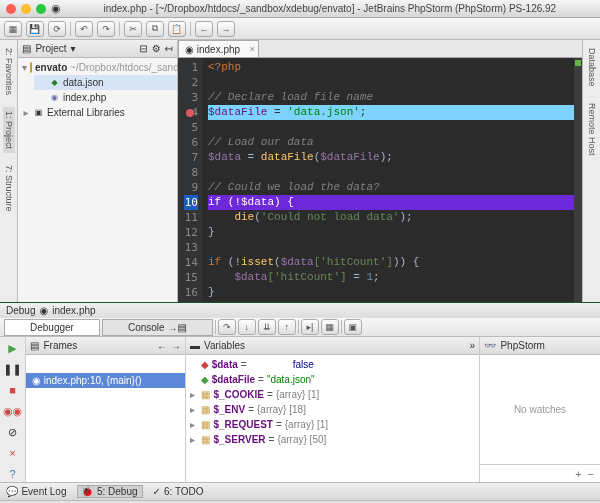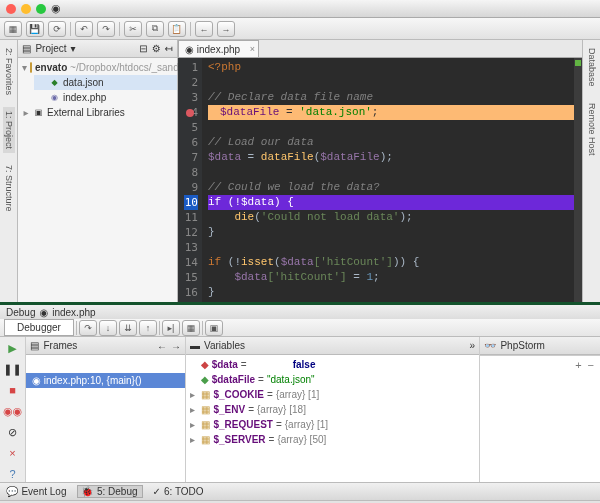--- a/index.html
+++ b/index.html
@@ -37,50 +37,50 @@
   .gutter { background: #313335; color: #888; text-align: right; padding: 2px 4px 0 6px; width: 24px; }
   .gutter div { height: 15px; }
   .lines { padding: 2px 0 0 6px; flex: 1; color: #a9b7c6; position: relative; }
   .lines div { height: 15px; white-space: pre; font-family: Liberation Mono, monospace; }
   .kw { color: #cc7832; }
   .var { color: #9876aa; }
   .str { color: #6a8759; }
   .fn { color: #ffc66d; }
   .cm { color: #808080; font-style: italic; }
   .num { color: #6897bb; }
-  .lines .bp { background: #fdba74; color: #333; padding-left: 12px; }
+  .lines .bp { background: #7dd3fc; color: #333; }
   .lines .bp .var { color: #660e7a; }
   .lines .bp .str { color: #008000; }
   .lines .hl { background: #6d28d9; color: #fff; }
   .lines .hl .kw, .lines .hl .var { color: #fff; }
   .bp-dot { position: absolute; left: -22px; width: 8px; height: 8px; border-radius: 50%; background: #db5860; top: 4px; }
   .rightstrip { width: 18px; background: #ececec; border-left: 1px solid #bbb; display: flex; flex-direction: column; align-items: center; padding-top: 4px; gap: 8px; }
   .minimap { position: absolute; right: 0; top: 0; width: 8px; height: 100%; background: #3c3c3c; }
   .minimap .g { position: absolute; top: 2px; right: 1px; width: 6px; height: 6px; background: #62b543; }
 
-  .debug { border-top: 3px solid #14532d; background: #f97316; height: 180px; display: flex; flex-direction: column; }
+  .debug { border-top: 1px solid #14532d; background: #f97316; height: 180px; display: flex; flex-direction: column; }
   .dhead { height: 16px; background: linear-gradient(#f0f0f0,#ddd); display: flex; align-items: center; padding: 0 6px; font-size: 10px; gap: 4px; }
   .dtoolbar { height: 20px; background: linear-gradient(#f7f7f7,#e6e6e6); border-bottom: 1px solid #bbb; display: flex; align-items: center; padding: 0 4px; gap: 2px; }
-  .dtab { padding: 2px 12px; background: #e4e4e4; border: 1px solid #aaa; font-size: 10px; }
+  .dtab { padding: 2px 25px; background: #e4e4e4; border: 1px solid #aaa; font-size: 10px; }
   .dtab.act { background: #fff; }
   .dbody { flex: 1; display: flex; }
   .dleft { width: 26px; background: #ececec; border-right: 1px solid #ccc; display: flex; flex-direction: column; align-items: center; padding-top: 3px; gap: 5px; }
   .dleft .db { width: 16px; height: 16px; display: flex; align-items: center; justify-content: center; font-size: 11px; }
   .frames { width: 160px; border-right: 1px solid #ccc; background: #fff; display: flex; flex-direction: column; }
   .panetitle { height: 18px; background: linear-gradient(#f0f0f0,#ddd); border-bottom: 1px solid #bbb; padding: 0 4px; display: flex; align-items: center; gap: 4px; font-size: 10px; }
   .panetitle .spacer { flex: 1; }
   .frow { background: #5b87d6; color: #fff; padding: 2px 6px; font-size: 10px; display: flex; align-items: center; gap: 3px; }
   .vars { flex: 1; border-right: 1px solid #ccc; background: #fff; display: flex; flex-direction: column; }
   .vlist { padding: 2px 0; font-size: 10px; }
   .vlist .v { display: flex; align-items: center; gap: 3px; height: 15px; padding-left: 4px; }
   .vlist .v .arrow { width: 8px; color: #888; }
   .vname { color: #660e7a; font-weight: bold; }
   .veq { color: #555; }
   .vval { color: #008000; }
-  .vkw { color: #000080; font-weight: bold; padding-left: 43px; }
+  .vkw { color: #000080; font-weight: normal; padding-left: 43px; }
   .vtype { color: #808080; }
   .watches { width: 120px; background: #fff; display: flex; flex-direction: column; }
   .watches .empty { flex: 1; display: flex; align-items: center; justify-content: center; color: #999; font-size: 10px; }
   .watches .ctrl { height: 18px; border-top: 1px solid #ccc; display: flex; align-items: center; justify-content: flex-end; gap: 6px; padding: 0 6px; color: #777; }
 
   .bottombar { height: 18px; background: linear-gradient(#f0f0f0,#d8d8d8); border-top: 1px solid #bbb; display: flex; align-items: center; padding: 0 6px; gap: 10px; font-size: 10px; }
   .bottombar .item { display: flex; align-items: center; gap: 3px; }
   .bottombar .sel { background: #d0d0d0; border: 1px solid #aaa; padding: 0 4px; }
   .status { height: 16px; background: #e3e3e3; border-top: 1px solid #bbb; display: flex; align-items: center; padding: 0 6px; font-size: 10px; color: #666; }
   .icon { display: inline-block; }
@@ -88,20 +88,21 @@
 </head>
 <body>
 
 <div class="titlebar">
   <div class="traffic">
     <span class="r"></span>
     <span class="y"></span>
     <span class="g"></span>
   </div>
   <span class="icon">◉</span>
+  <div class="title">index.php - [~/Dropbox/htdocs/_sandbox/xdebug/envato] - JetBrains PhpStorm (PhpStorm) PS-126.92</div>
 </div>
 
 <div class="toolbar">
   <div class="tbtn">▦</div>
   <div class="tbtn">💾</div>
   <div class="tbtn">⟳</div>
   <div class="sep"></div>
   <div class="tbtn">↶</div>
   <div class="tbtn">↷</div>
   <div class="sep"></div>
@@ -179,21 +180,21 @@
           <div>11</div>
         <div>12</div>
           <div>13</div>
           <div>14</div>
         <div>15</div>
           <div>16</div>
       </div>
       <div class="lines">
         <div><span class="kw">&lt;?php</span></div>
         <div></div>
-        <div><span class="cm">// Declare data file name</span></div>
+        <div><span class="cm">// Declare load file name</span></div>
         <div class="bp" style="position:relative"><span class="bp-dot"></span><span class="var">$dataFile</span><span> = </span><span class="str">'data.json'</span><span>;</span></div>
         <div></div>
         <div><span class="cm">// Load our data</span></div>
         <div><span class="var">$data</span><span> = </span><span class="fn">dataFile</span><span>(</span><span class="var">$dataFile</span><span>);</span></div>
         <div></div>
         <div><span class="cm">// Could we load the data?</span></div>
         <div class="hl"><span class="kw">if</span><span> (!</span><span class="var">$data</span><span>) {</span></div>
         <div>    <span class="fn">die</span><span>(</span><span class="str">'Could not load data'</span><span>);</span></div>
         <div><span>}</span></div>
         <div></div>
@@ -214,20 +215,21 @@
 </div>
 
 <div class="debug">
   <div class="dhead">
     <span>Debug</span>
     <span>◉</span>
     <span>index.php</span>
   </div>
   <div class="dtoolbar">
     <div class="dtab act">Debugger</div>
+    <div class="dtab"><span>Console</span> <span>→▤</span></div>
     <div class="sep"></div>
     <div class="tbtn">↷</div>
     <div class="tbtn">↓</div>
     <div class="tbtn">⇊</div>
     <div class="tbtn">↑</div>
     <div class="sep"></div>
     <div class="tbtn">▸|</div>
     <div class="tbtn">▦</div>
     <div class="sep"></div>
     <div class="tbtn">▣</div>
@@ -306,20 +308,21 @@
             <span class="veq"> = </span>
             <span class="vtype">{array} [50]</span>
           </div>
       </div>
     </div>
     <div class="watches">
       <div class="panetitle">
         <span>👓</span>
         <span>PhpStorm</span>
       </div>
+      <div class="empty">No watches</div>
       <div class="ctrl">
         <span>+</span>
         <span>−</span>
       </div>
     </div>
   </div>
 </div>
 
 <div class="bottombar">
   <div class="item">

